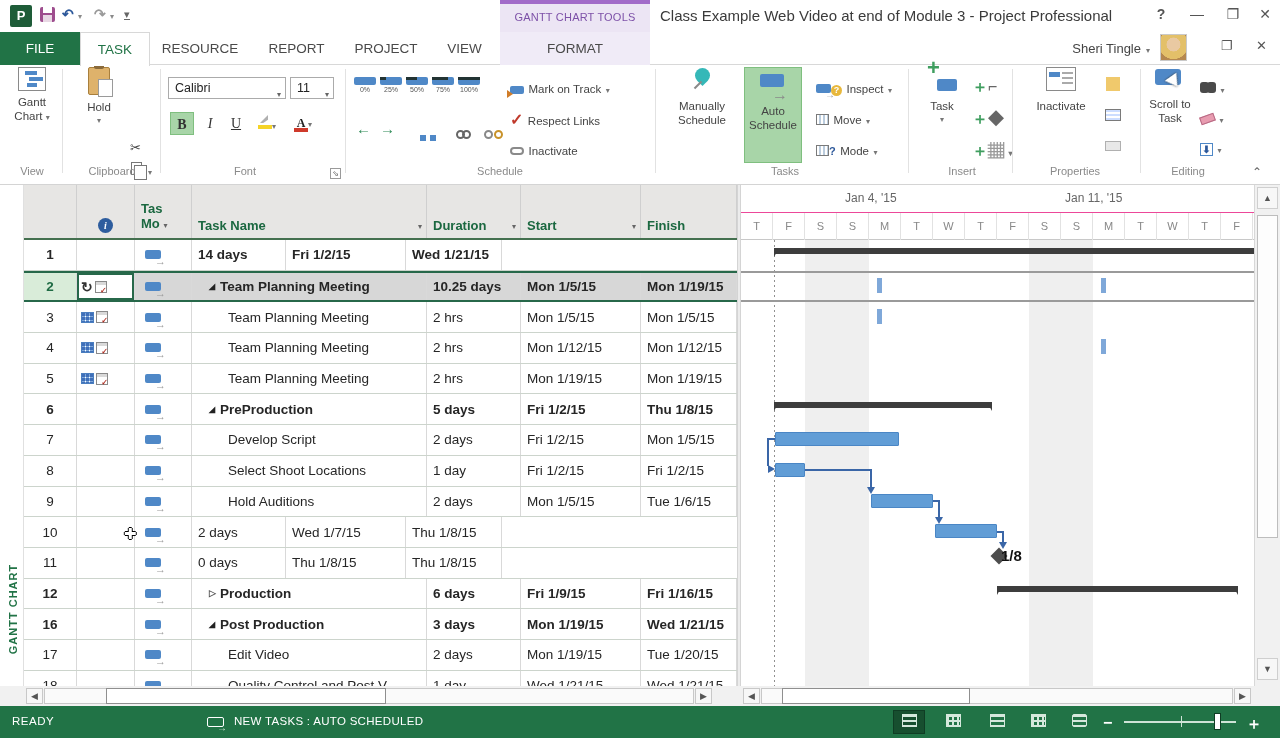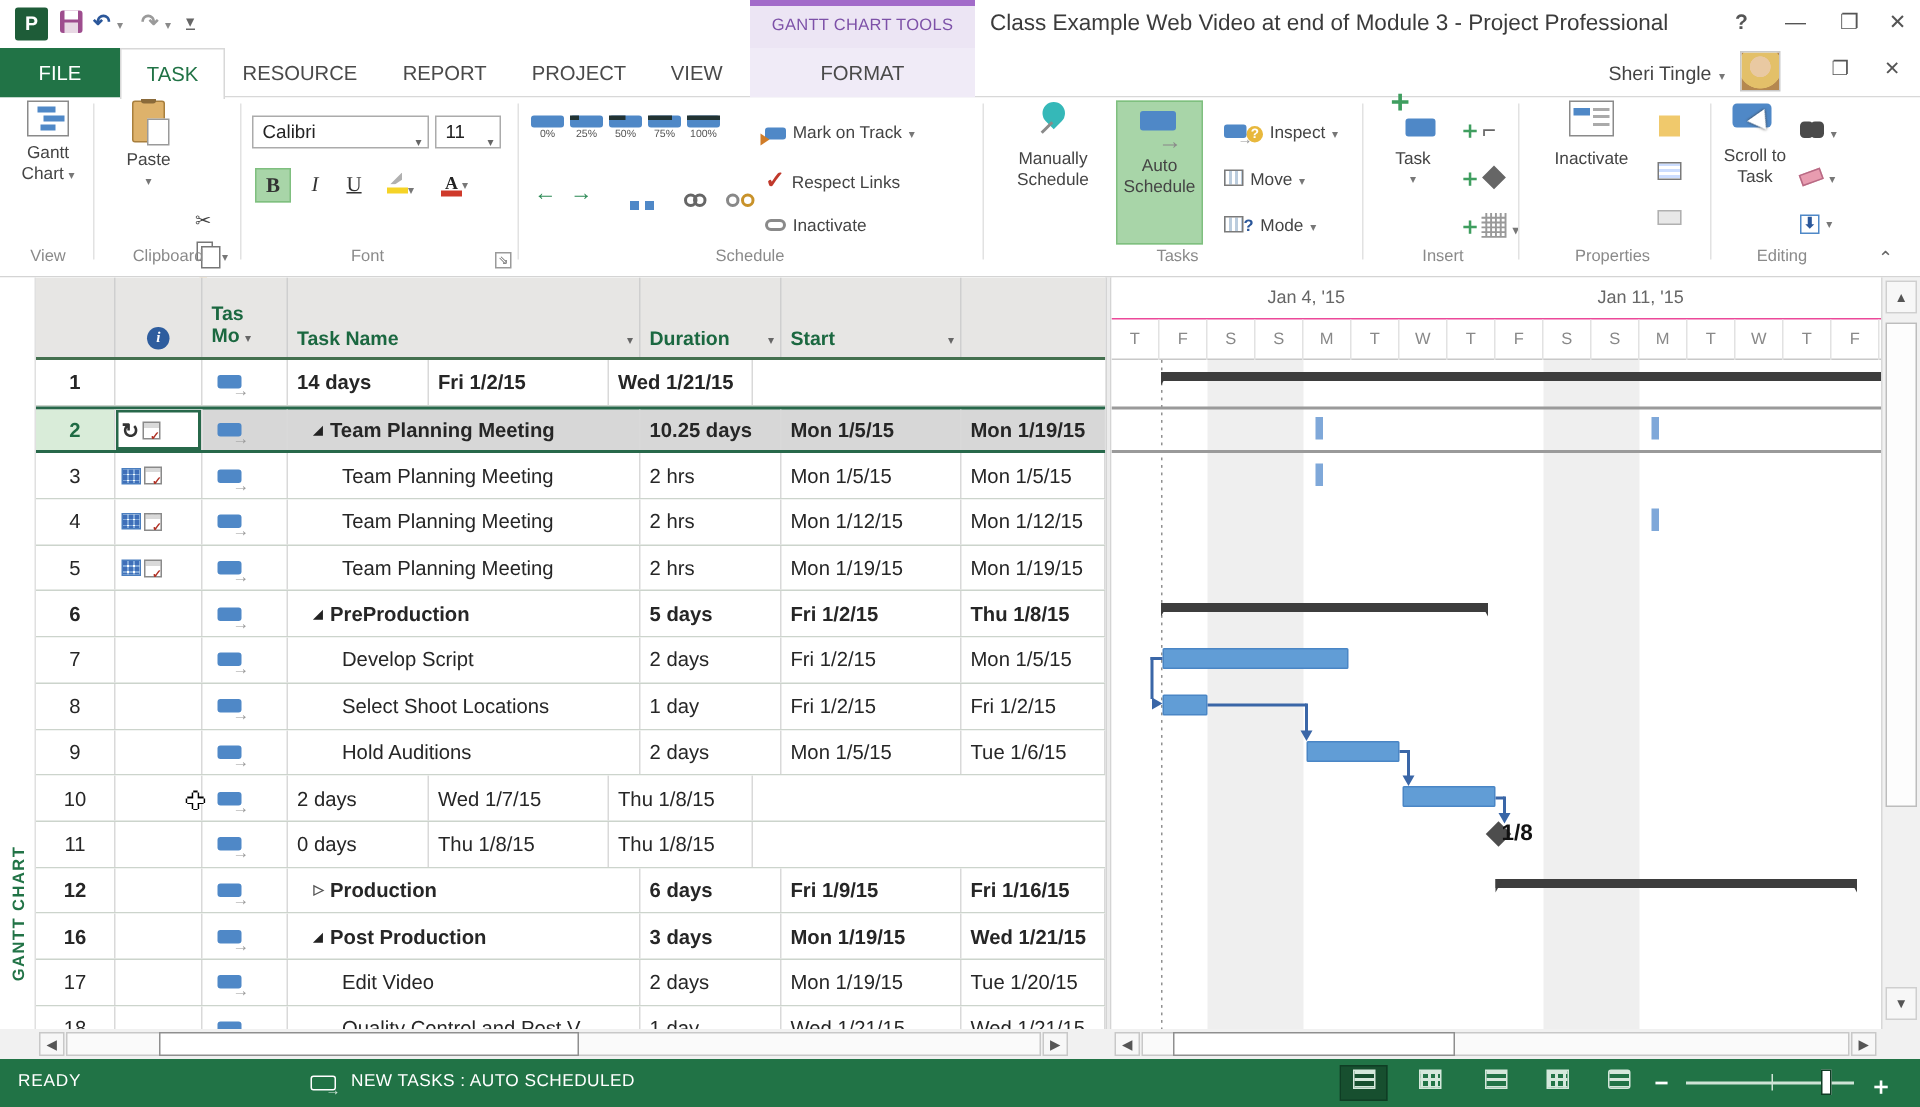--- a/index.html
+++ b/index.html
@@ -238,21 +238,21 @@
           <i style="left:10px;top:9px;width:14px"></i>
           <i style="left:8px;top:15px;width:10px"></i>
         </div>
       <div style="margin-top:4px"><span>Gantt Chart</span> <span class="car">▾</span></div>
     </div>
     <div class="glabel" style="left:4px;width:56px">View</div>
     <div class="gsep" style="left:62px"></div>
 
     <div class="bigbtn" style="left:74px;width:50px">
       <div class="ic-clip"></div>
-      <div style="margin-top:5px"><span>Paste</span></div>
+      <div style="margin-top:5px"><span>Hold</span></div>
       <div class="car">▾</div>
     </div>
     <div class="abs" style="left:130px;top:73px"><span class="scis">✂</span></div>
     <div class="abs" style="left:131px;top:96px"><span class="copy-ic"></span><span class="car" style="margin-left:6px">▾</span></div>
     <div class="abs" style="left:133px;top:120px"><span class="fp-ic"></span></div>
     <div class="glabel" style="left:74px;width:76px">Clipboard</div>
     <div class="gsep" style="left:160px"></div>
 
     <div class="combo" style="left:168px;top:12px;width:118px"><span>Calibri</span><span class="cc">▾</span></div>
     <div class="combo" style="left:290px;top:12px;width:44px"><span>11</span><span class="cc">▾</span></div>
@@ -373,20 +373,23 @@
           <span>Task Name</span>
           <span class="hcar">▾</span>
         </div>
       <div class="hc w-dur">
           <span>Duration</span>
           <span class="hcar">▾</span>
         </div>
       <div class="hc w-start">
           <span>Start</span>
           <span class="hcar">▾</span>
+        </div>
+      <div class="hc w-fin">
+          <span>Finish</span>
         </div>
     </div>
 
     <div class="trow b">
       <div class="c w-num">1</div>
         <div class="c w-info"></div>
       <div class="c w-mode">
           <span class="modeic"></span>
         </div>
       <div class="c w-dur">14 days</div>

